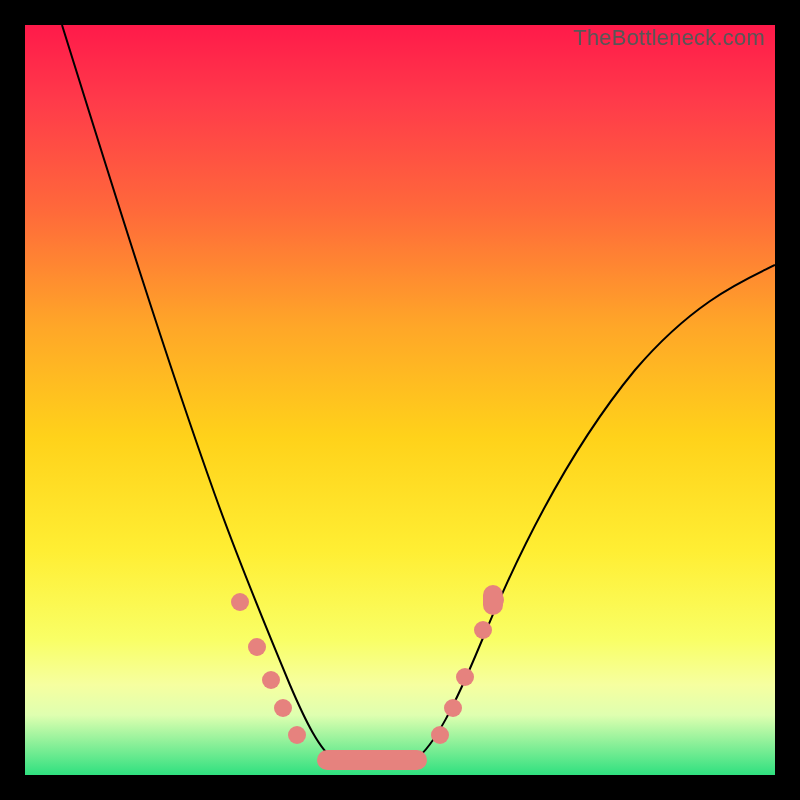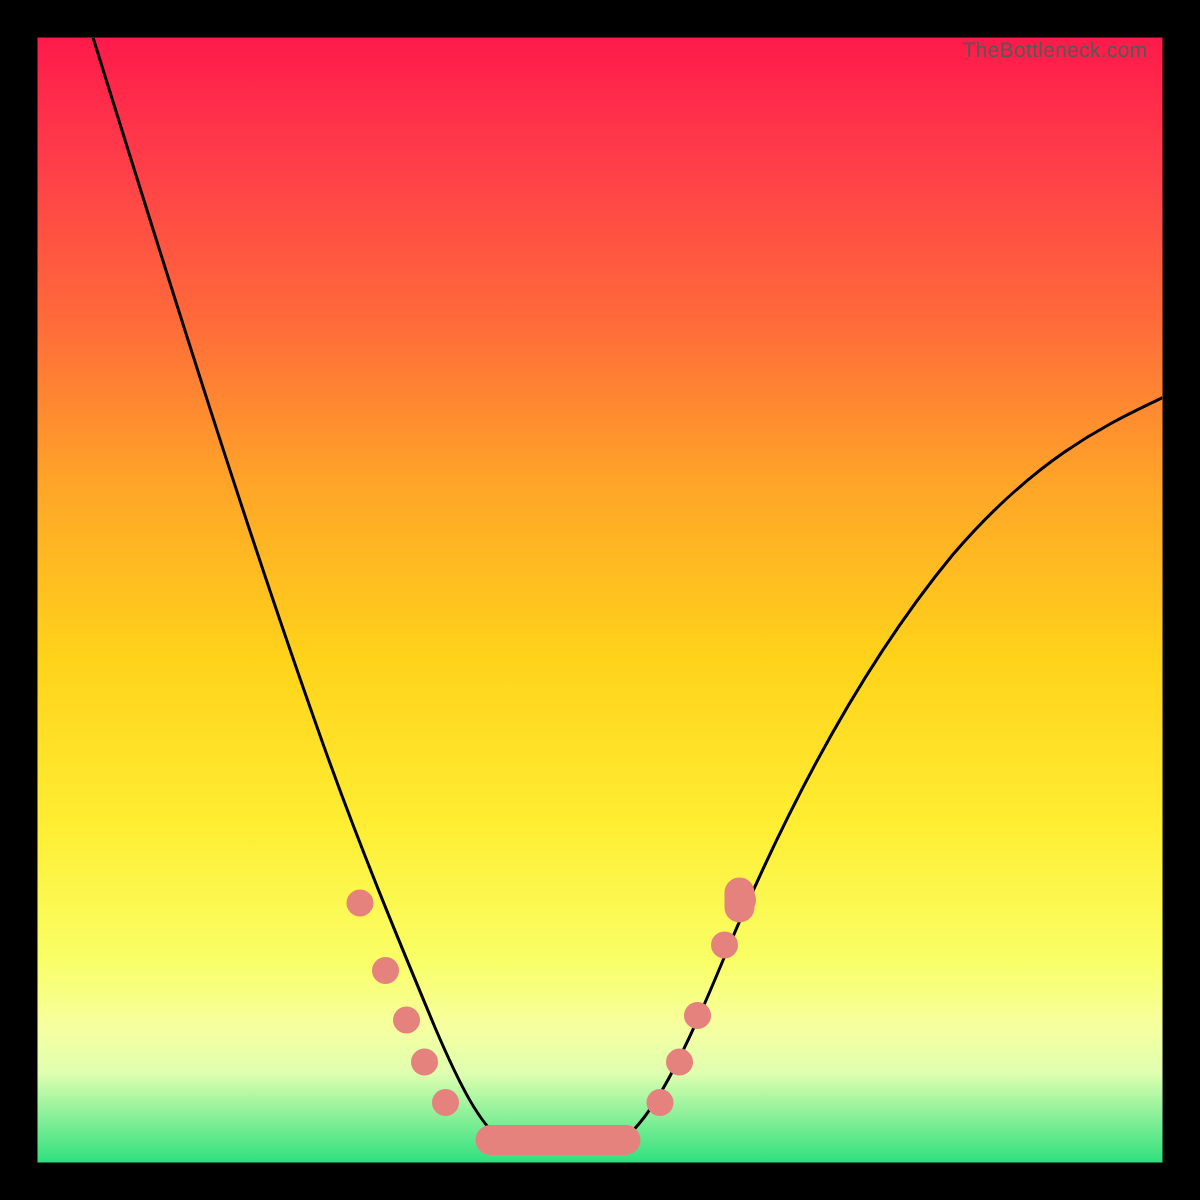--- a/index.html
+++ b/index.html
@@ -33,21 +33,21 @@
       #f9ff66 82%,
       #f6ffa0 88%,
       #dfffb0 92%,
       #2fe07f 100%);
   }
   .watermark {
     position: absolute;
     top: 0px;
     right: 10px;
     color: #575757;
-    font-size: 14px;
+    font-size: 22px;
     letter-spacing: 0.2px;
     font-weight: 400;
   }
   svg.curve {
     position: absolute;
     left: 0;
     top: 0;
     width: 750px;
     height: 750px;
   }

